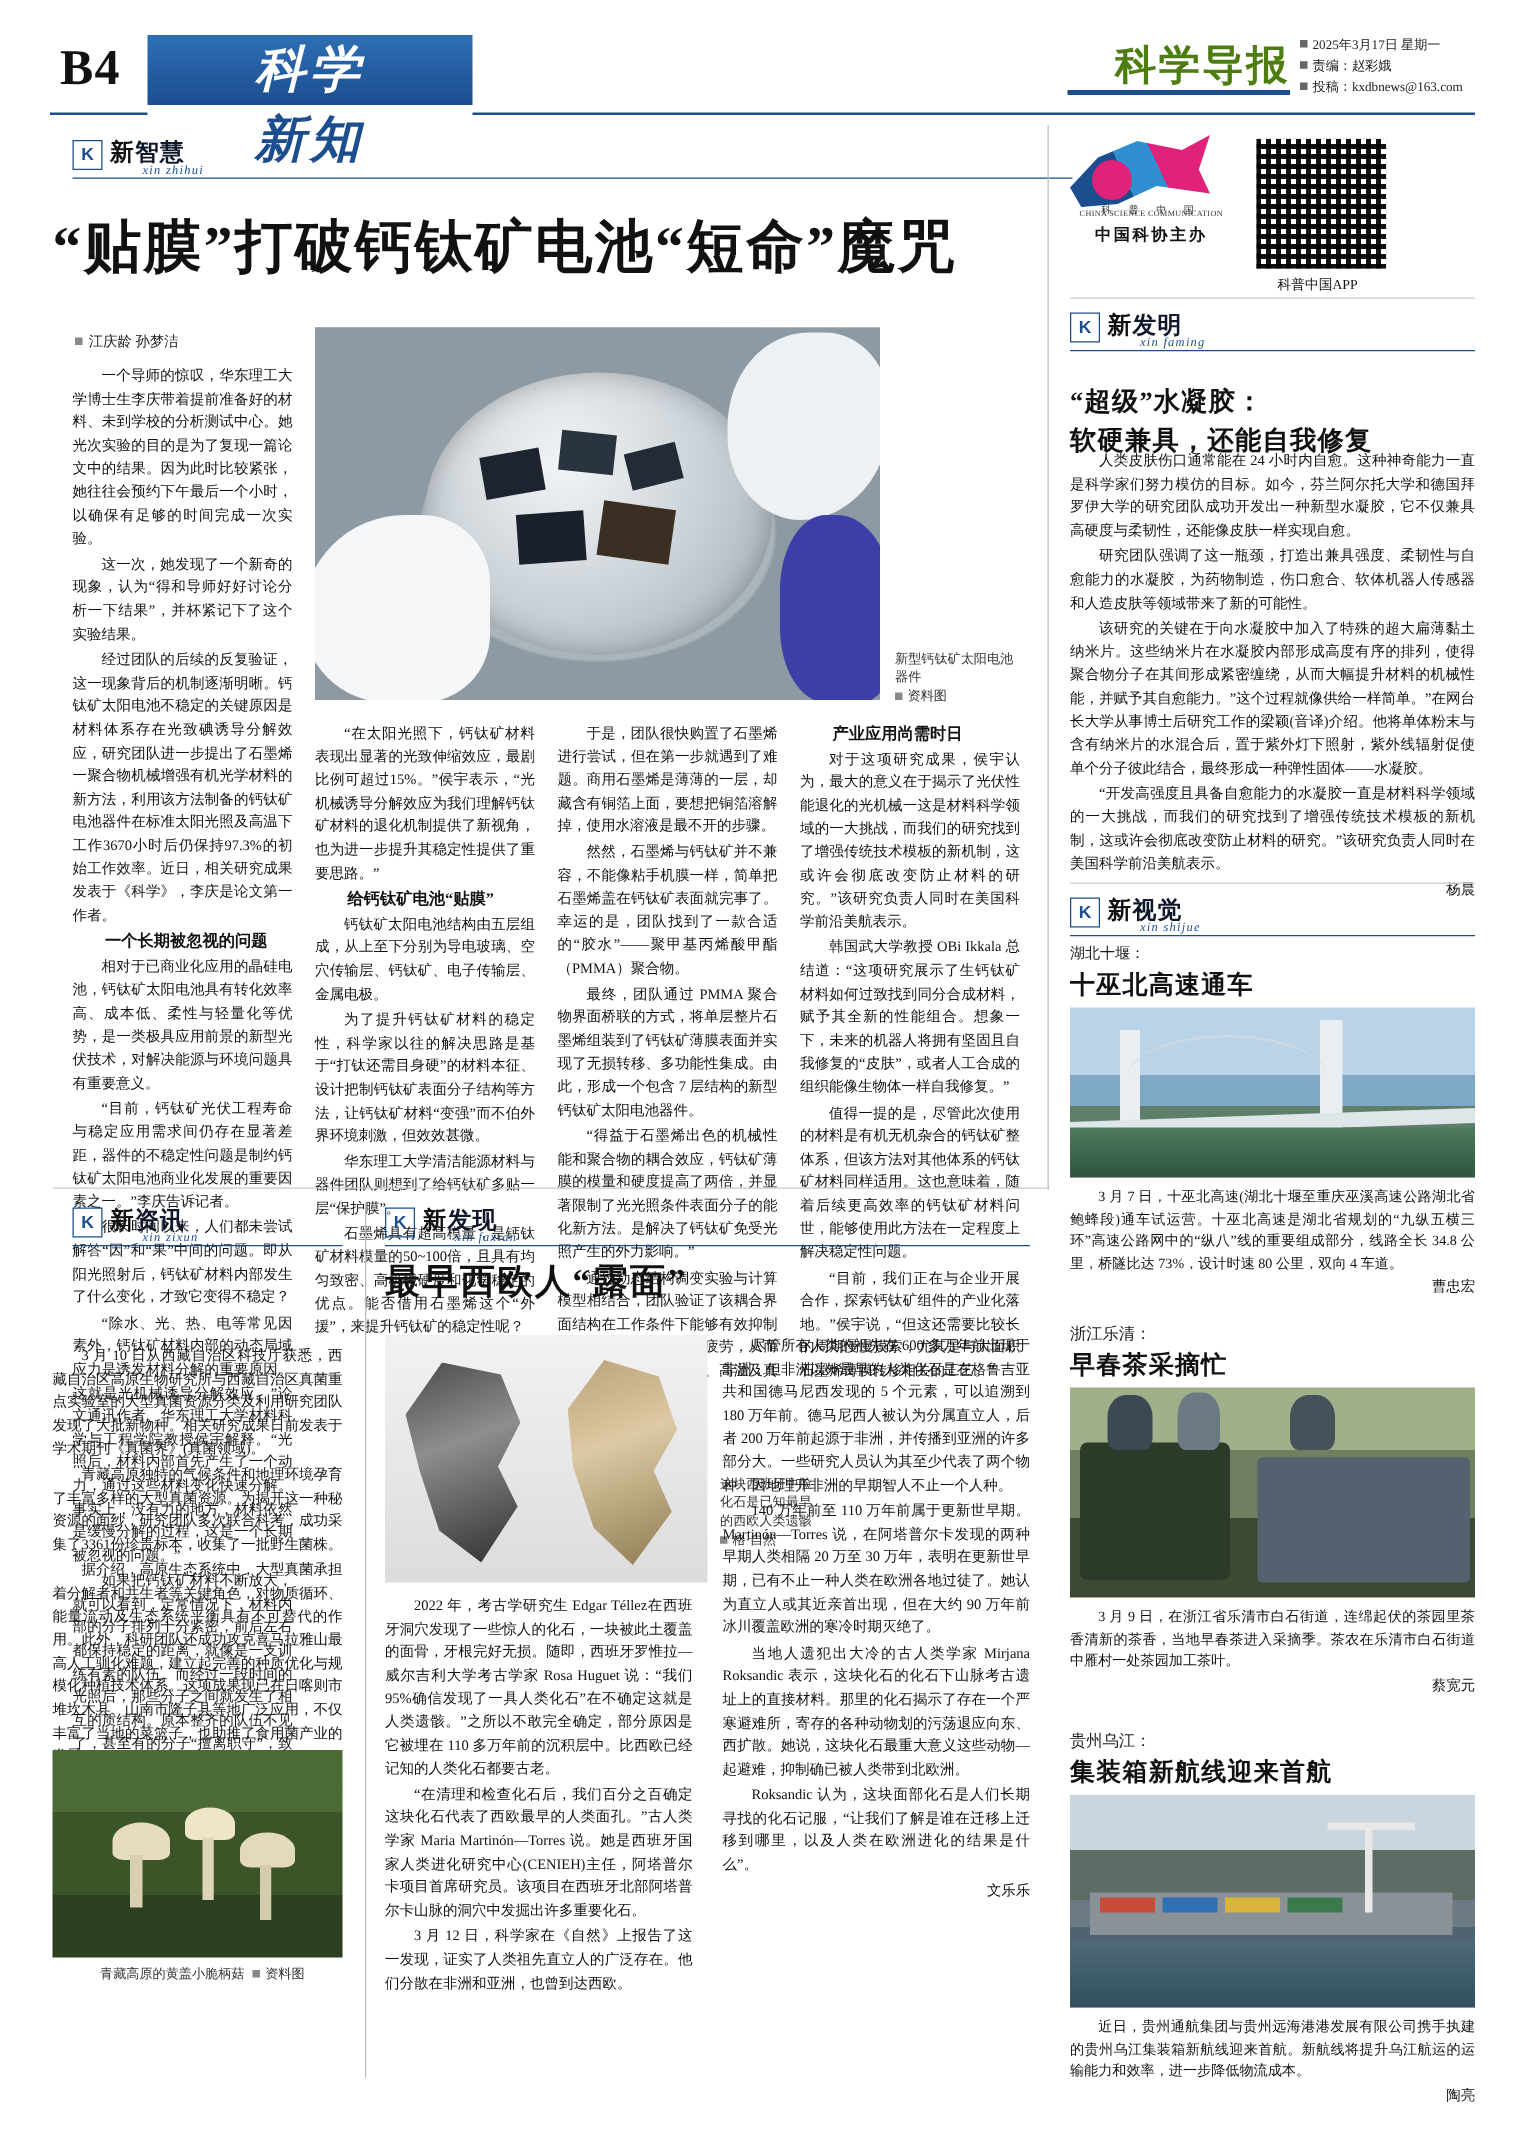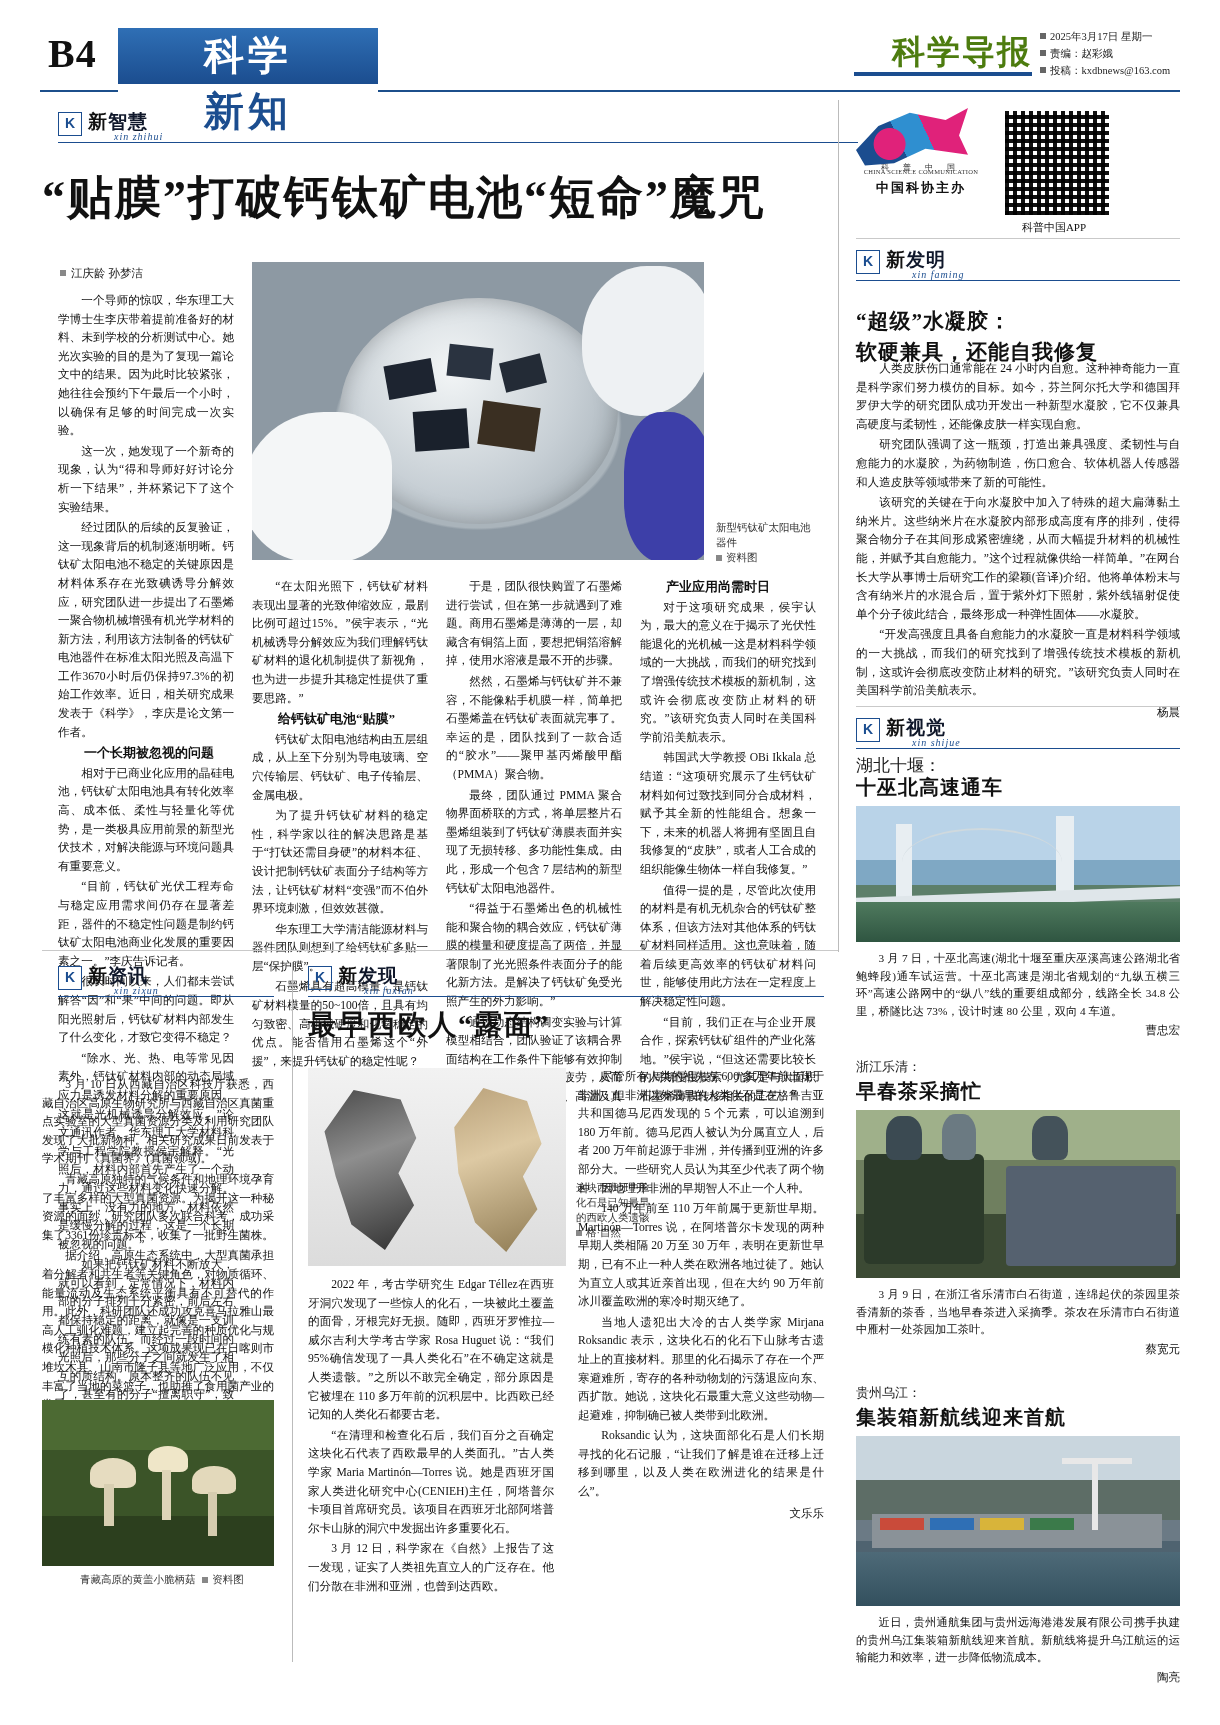--- a/index.html
+++ b/index.html
@@ -1,21 +1,21 @@
 <!DOCTYPE html>
 <html><head>
 <meta charset="utf-8">
 <style>
   html,body{margin:0;padding:0;background:#fff;}
   body{width:1220px;height:1725px;font-family:"Liberation Serif",serif;color:#1a1a1a;position:relative;}
   .page{position:absolute;left:0;top:0;width:1220px;height:1725px;}
   
   .masthead{position:absolute;left:40px;top:28px;width:1140px;height:62px;border-bottom:2px solid #1c4f8b;}
   .sec-code{position:absolute;left:8px;top:2px;font-family:"Liberation Serif",serif;font-size:40px;font-weight:bold;letter-spacing:1px;color:#111;}
-  .sec-title{position:absolute;left:78px;top:0px;width:260px;height:56px;background:linear-gradient(180deg,#2f6fb5,#1b4d8f);}
+  .sec-title{position:absolute;left:78px;top:0px;width:260px;height:56px;background:linear-gradient(180deg,#2f6fb5,#1b4d8f);font-style:italic;}
   .sec-title span{display:block;color:#fff;font-size:40px;font-weight:bold;font-family:"Liberation Serif",serif;text-align:center;line-height:56px;letter-spacing:4px;}
   .sec-title .hl{background:#fff;color:#1b4d8f;padding:0 4px;}
   .paper-logo{position:absolute;right:148px;top:2px;font-size:33px;font-weight:bold;color:#4d7c0f;font-family:"Liberation Serif",serif;letter-spacing:2px;}
   .paper-rule{position:absolute;right:148px;top:44px;width:178px;height:4px;background:#1b4d8f;}
   .mast-meta{position:absolute;right:0px;top:0px;width:140px;font-size:10.5px;line-height:17px;color:#222;text-align:left;}
   .mast-meta div{white-space:nowrap;}
   .mast-meta .sq{display:inline-block;width:6px;height:6px;background:#666;margin-right:4px;vertical-align:1px;}
   
   .colrule{position:absolute;background:#bbb;width:1px;}
   
@@ -177,21 +177,21 @@
   <div class="grayrule" style="left:856px;top:706px;width:324px;height:1px;"></div>
 
   <div class="sechead" style="position:absolute;left:856px;top:718px;width:324px;">
     <div class="k">K</div>
     <div class="cn"><span>新</span><em>视觉</em></div>
     <div class="py">xin shijue</div>
     <div class="line"></div>
   </div>
 
   <div>
-    <div style="position:absolute;left:856px;top:754px;font-size:17px;">湖北十堰：</div>
+    <div style="position:absolute;left:856px;top:754px;font-size:12px;">湖北十堰：</div>
     <div class="art-title" style="left:856px;top:774px;width:324px;font-size:20px;">十巫北高速通车</div>
     <div class="railimg" style="left:856px;top:806px;width:324px;height:136px;
       background:linear-gradient(180deg,#b9d3e8 0 40%,#7fa8c4 40% 58%,#5d7f6a 58% 100%);">
       <div style="position:absolute;left:40px;top:18px;width:16px;height:84px;background:#e8eef2;"></div>
       <div style="position:absolute;left:200px;top:10px;width:18px;height:92px;background:#e8eef2;"></div>
       <div style="position:absolute;left:0;top:86px;width:324px;height:12px;background:#dfe6ea;transform:skewY(-2deg);"></div>
       <div style="position:absolute;left:0;top:96px;width:324px;height:40px;background:linear-gradient(180deg,#4f7a5e,#2f5541);"></div>
       <div style="position:absolute;left:46px;top:22px;width:160px;height:66px;border-top:2px solid #cfd9de;border-radius:60% 60% 0 0;"></div>
     </div>
     <div class="bt" style="left:856px;top:950px;width:324px;font-size:11.3px;line-height:17.6px;">

